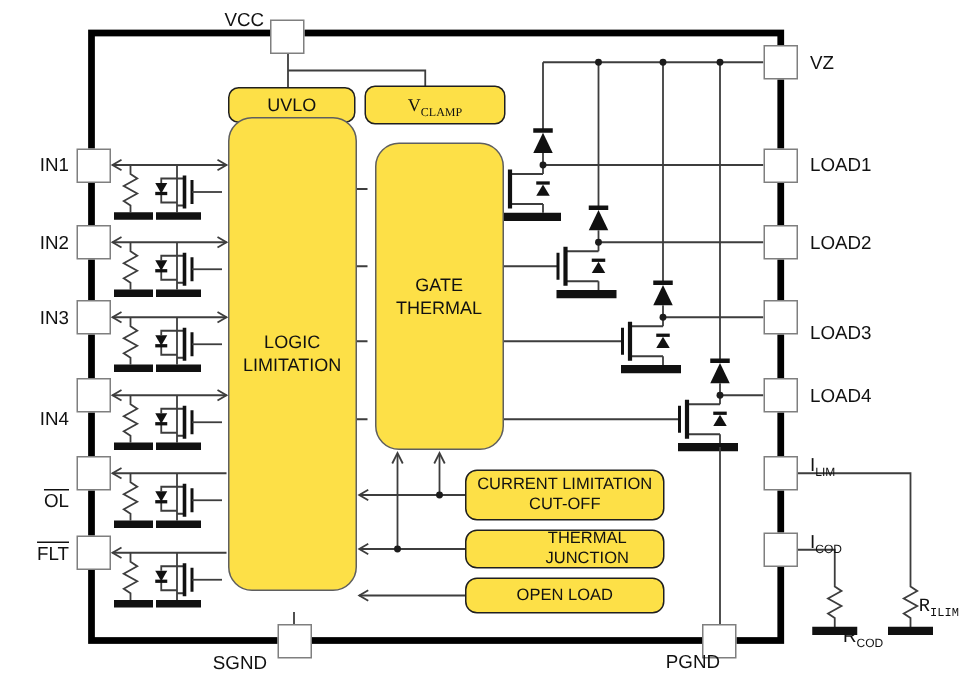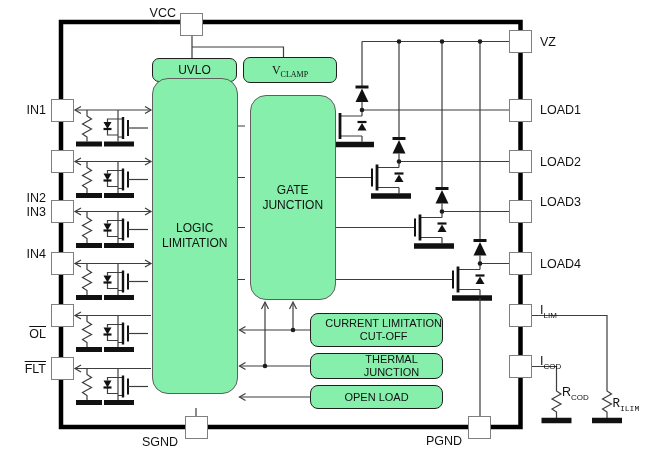--- a/index.html
+++ b/index.html
@@ -7,21 +7,21 @@
          font-family:"Liberation Sans",sans-serif;color:#111;}
   #wires{position:absolute;left:0;top:0;width:650px;height:454px;}
   .wire{stroke:#3d3d3d;stroke-width:1.2;fill:none;}
   .arrow{stroke:#3d3d3d;stroke-width:1.2;fill:none;}
   .sym{stroke:#111;fill:none;}
   .gnd{stroke:#111;stroke-width:5.5;}
   .gnds{stroke:#111;stroke-width:5;}
   .blk{fill:#111;stroke:none;}
   .dot{fill:#1c1c1c;}
   .chipframe{fill:none;stroke:#000;stroke-width:4.5;}
-  .block{position:absolute;background:#86efac;display:flex;align-items:center;justify-content:center;
+  .block{position:absolute;background:#fde047;display:flex;align-items:center;justify-content:center;
          text-align:center;box-sizing:border-box;}
   .block.sq{border:1.8px solid #1f1f1f;border-radius:7px;font-size:12px;}
   .block.big{border:1.4px solid #5f5f5f;border-radius:16px;font-size:12px;line-height:15px;}
   .block.ctl{border:1.8px solid #1f1f1f;border-radius:8px;font-size:11px;line-height:13px;}
   .block .l{display:block;}
   .pin{position:absolute;width:23px;height:23px;background:#fff;border:1.5px solid #7f7f7f;box-sizing:border-box;}
   .lbl{position:absolute;font-size:12.5px;white-space:nowrap;height:17px;line-height:17px;}
   .lbl.r{text-align:right;}
   sub{font-size:8px;line-height:0;}
   .ovl{text-decoration:overline;}
@@ -158,24 +158,24 @@
   </div>
   <div class="block big" style="left:152px;top:78px;width:85.5px;height:316px;">
     <span>
         <span class="l">LOGIC</span>
         <span class="l">LIMITATION</span>
       </span>
   </div>
   <div class="block big" style="left:250px;top:95px;width:85.5px;height:205px;">
     <span>
         <span class="l">GATE</span>
-        <span class="l">JUNCTION</span>
+        <span class="l">THERMAL</span>
       </span>
   </div>
-  <div class="block ctl" style="left:310px;top:313px;width:133px;height:34px;justify-content:flex-end;">
+  <div class="block ctl" style="left:310px;top:313px;width:133px;height:34px;">
     <span>
         <span class="l">CURRENT LIMITATION</span>
         <span class="l">CUT-OFF</span>
       </span>
   </div>
   <div class="block ctl" style="left:310px;top:353px;width:133px;height:26px;padding-left:30px;">
     <span>THERMAL JUNCTION</span>
   </div>
   <div class="block ctl" style="left:310px;top:385px;width:133px;height:24px;justify-content:center;">
     <span>OPEN LOAD</span>
@@ -193,33 +193,33 @@
   <div class="pin" style="left:50.5px;top:150px;"></div>
   <div class="pin" style="left:50.5px;top:200px;"></div>
   <div class="pin" style="left:50.5px;top:252px;"></div>
   <div class="pin" style="left:50.5px;top:304px;"></div>
   <div class="pin" style="left:50.5px;top:357px;"></div>
   <div class="pin" style="left:184.5px;top:415.5px;"></div>
   <div class="pin" style="left:468px;top:415.5px;"></div>
 
   <div class="lbl r" style="left:100px;width:76px;top:5px;">VCC</div>
   <div class="lbl r" style="left:118px;width:60px;top:434px;">SGND</div>
-  <div class="lbl r" style="left:402px;width:60px;top:433px;">PGND</div>
+  <div class="lbl r" style="left:420px;width:60px;top:433px;">PGND</div>
 
   <div class="lbl r" style="left:2px;width:44px;top:102px;"><span>IN1</span></div>
-  <div class="lbl r" style="left:2px;width:44px;top:153.5px;margin-top:36px;"><span>IN2</span></div>
+  <div class="lbl r" style="left:2px;width:44px;top:153.5px;"><span>IN2</span></div>
   <div class="lbl r" style="left:2px;width:44px;top:203.5px;"><span>IN3</span></div>
-  <div class="lbl r" style="left:2px;width:44px;top:246px;"><span>IN4</span></div>
+  <div class="lbl r" style="left:2px;width:44px;top:271px;"><span>IN4</span></div>
   <div class="lbl r" style="left:2px;width:44px;top:326px;"><span class="ovl">OL</span></div>
   <div class="lbl r" style="left:2px;width:44px;top:360.5px;"><span class="ovl">FLT</span></div>
 
   <div class="lbl" style="left:540px;top:33.5px;"><span>VZ</span><sub></sub></div>
   <div class="lbl" style="left:540px;top:102px;"><span>LOAD1</span><sub></sub></div>
   <div class="lbl" style="left:540px;top:153.5px;"><span>LOAD2</span><sub></sub></div>
-  <div class="lbl" style="left:540px;top:194px;"><span>LOAD3</span><sub></sub></div>
+  <div class="lbl" style="left:540px;top:214px;"><span>LOAD3</span><sub></sub></div>
   <div class="lbl" style="left:540px;top:255.5px;"><span>LOAD4</span><sub></sub></div>
   <div class="lbl" style="left:540px;top:302px;"><span>I</span><sub>LIM</sub></div>
   <div class="lbl" style="left:540px;top:353px;"><span>I</span><sub>COD</sub></div>
 
-  <div class="lbl" style="left:562px;top:384px;"><span>R</span><sub>COD</sub></div>
+  <div class="lbl" style="left:562px;top:416px;"><span>R</span><sub>COD</sub></div>
   <div class="lbl" style="left:612.5px;top:396px;font-family:Liberation Mono, monospace;"><span>R</span><sub>ILIM</sub></div>
 
 </div>
 
 </body></html>

